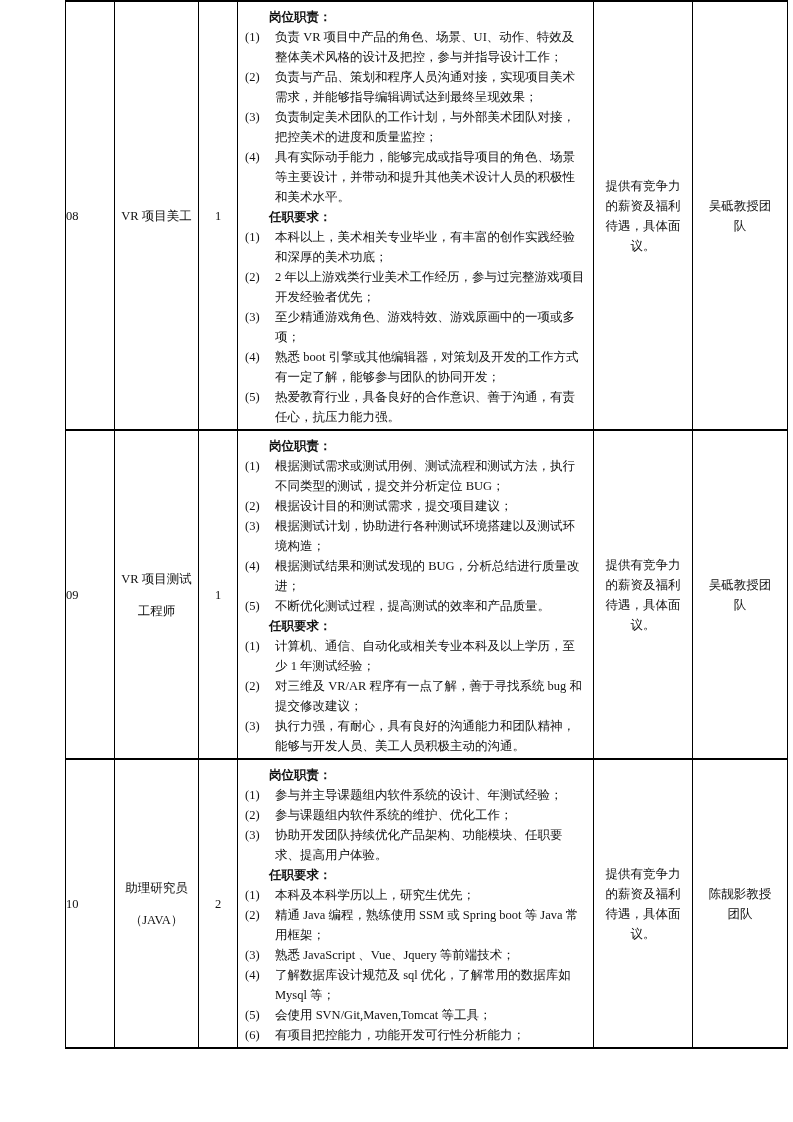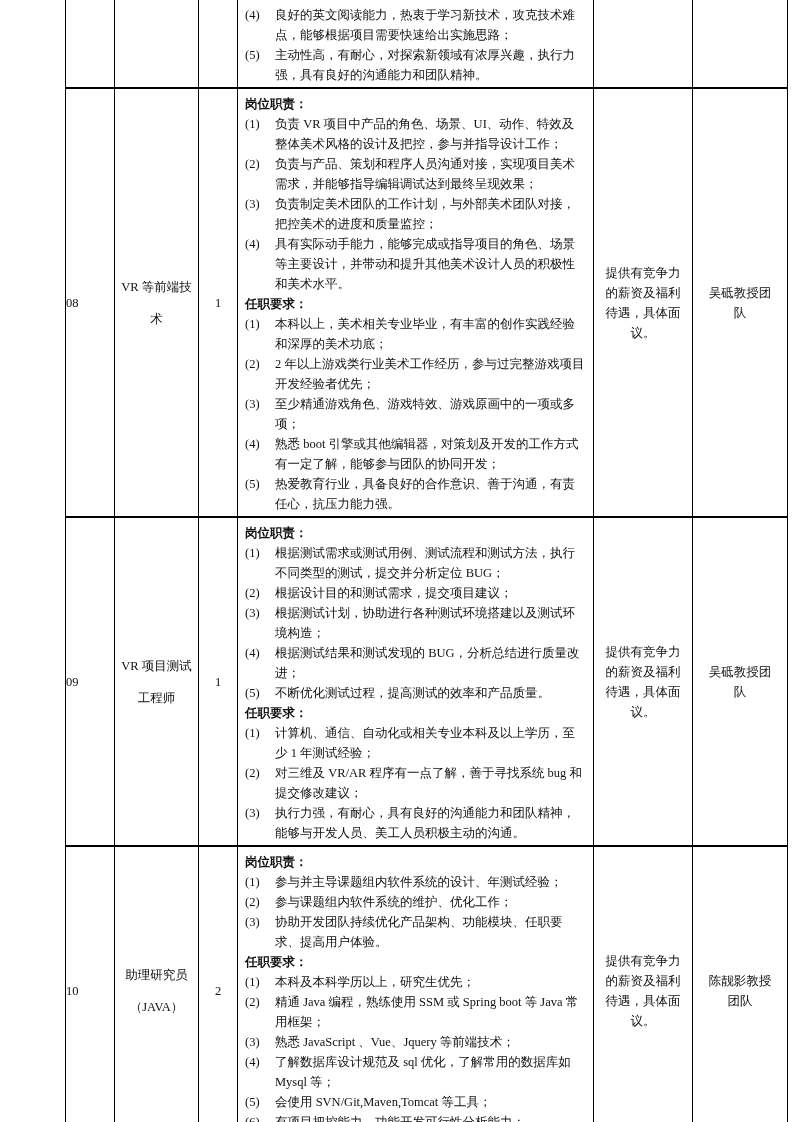--- a/index.html
+++ b/index.html
@@ -36,52 +36,42 @@
   }
   tr.first-row td { border-top: none; }
   td.c-num   { width: 48px;  text-align: left; }
   td.c-pos   { width: 79px;  text-align: center; line-height: 32px; padding: 0 2px; }
   td.c-count { width: 38px;  text-align: center; }
   td.c-duty  { width: 340px; vertical-align: top; text-align: left; padding: 5px 8px 2px 7px; }
   td.c-sal   { width: 82px;  text-align: center; padding: 0 8px; }
   td.c-team  { width: 74px;  text-align: center; padding: 0 10px; margin-left: 13px; }
   .sec-title {
     font-weight: bold;
+    margin-left: 24px;
   }
   .list-item {
     padding-left: 30px;
     text-indent: -30px;
   }
   .item-num {
     display: inline-block;
     width: 30px;
     text-indent: 0;
   }
   .pos-line { display: block; }
 </style>
 </head>
 <body>
 
 <table class="doc-table">
   <tbody>
-      <tr class="first-row" style="height: 85px;">
-        <td class="c-num"></td>
-        <td class="c-pos"></td>
-        <td class="c-count"></td>
-        <td class="c-duty">
-          <div class="list-item"><span class="item-num">(4)</span><span>良好的英文阅读能力，热衷于学习新技术，攻克技术难点，能够根据项目需要快速给出实施思路；</span></div>
-          <div class="list-item"><span class="item-num">(5)</span><span>主动性高，有耐心，对探索新领域有浓厚兴趣，执行力强，具有良好的沟通能力和团队精神。</span></div>
-        </td>
-        <td class="c-sal"></td>
-        <td class="c-team"></td>
-      </tr>
       <tr style="height: 417px;">
         <td class="c-num">08</td>
         <td class="c-pos">
-          <span class="pos-line">VR 等前端技术</span>
+          <span class="pos-line">VR 项目美工</span>
         </td>
         <td class="c-count">1</td>
         <td class="c-duty">
           <div class="sec-title">岗位职责：</div>
           <div class="list-item"><span class="item-num">(1)</span><span>负责 VR 项目中产品的角色、场景、UI、动作、特效及整体美术风格的设计及把控，参与并指导设计工作；</span></div>
           <div class="list-item"><span class="item-num">(2)</span><span>负责与产品、策划和程序人员沟通对接，实现项目美术需求，并能够指导编辑调试达到最终呈现效果；</span></div>
           <div class="list-item"><span class="item-num">(3)</span><span>负责制定美术团队的工作计划，与外部美术团队对接，把控美术的进度和质量监控；</span></div>
           <div class="list-item"><span class="item-num">(4)</span><span>具有实际动手能力，能够完成或指导项目的角色、场景等主要设计，并带动和提升其他美术设计人员的积极性和美术水平。</span></div>
           <div class="sec-title">任职要求：</div>
           <div class="list-item"><span class="item-num">(1)</span><span>本科以上，美术相关专业毕业，有丰富的创作实践经验和深厚的美术功底；</span></div>

